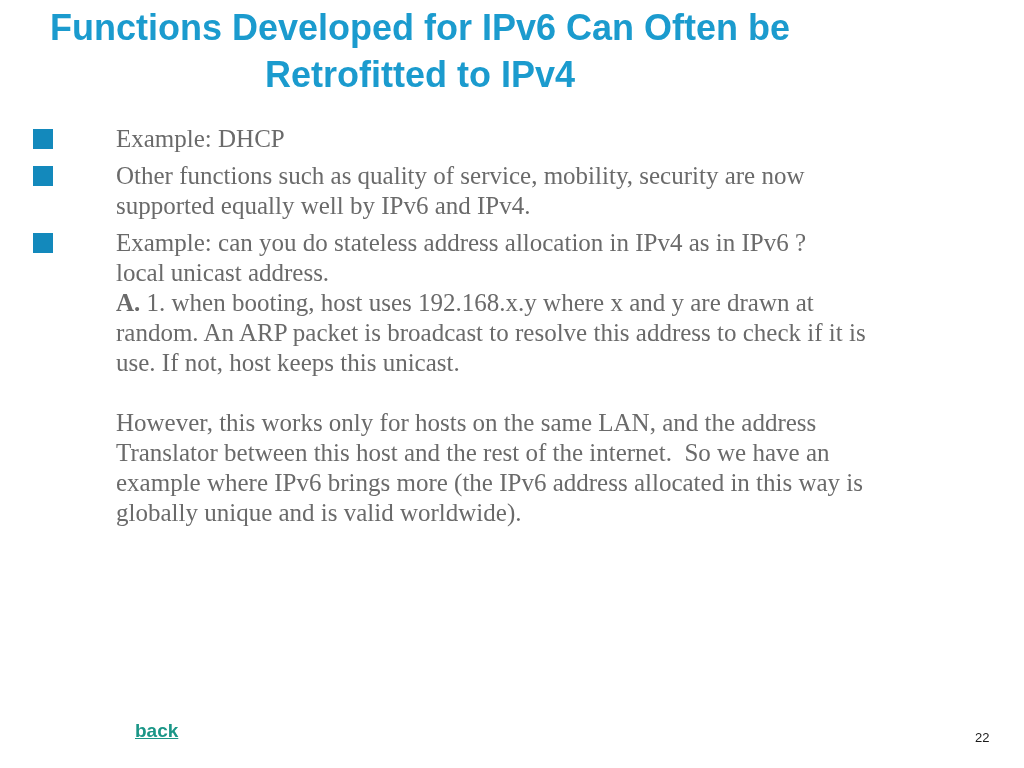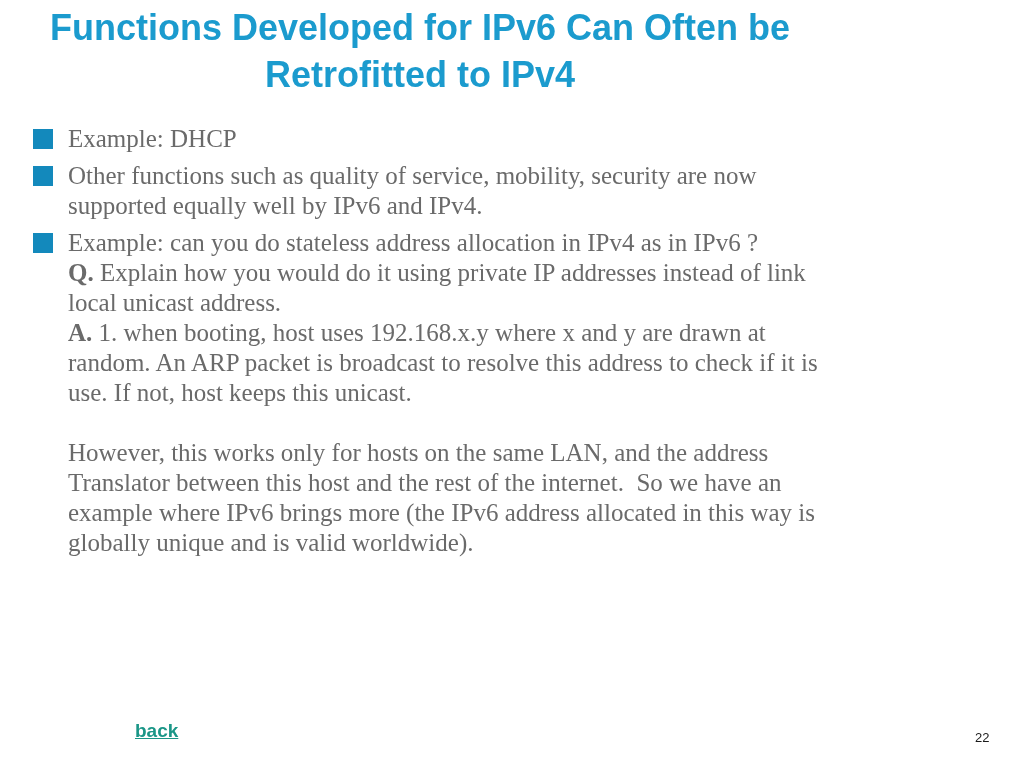--- a/index.html
+++ b/index.html
@@ -27,20 +27,21 @@
   }
   .content {
     position: absolute;
     top: 124px; left: 33px;
     width: 940px;
   }
   .bullet-item {
     display: flex;
     align-items: flex-start;
     margin-bottom: 7px;
+    gap: 48px;
   }
   .bullet-sq {
     width: 20px; height: 20px;
     background: #1389BC;
     flex: 0 0 20px;
     margin-top: 5px;
     margin-right: 15px;
   }
   .bullet-text {
     font-family: "Liberation Serif", "DejaVu Serif", serif;
@@ -95,21 +96,20 @@
       <div class="bullet-text">
         <div class="line"><span class="b"></span><span>Other functions such as quality of service, mobility, security are now</span></div>
         <div class="line"><span class="b"></span><span>supported equally well by IPv6 and IPv4.</span></div>
       </div>
     </div>
 
     <div class="bullet-item">
       <div class="bullet-sq"></div>
       <div class="bullet-text">
         <div class="line"><span class="b"></span><span>Example: can you do stateless address allocation in IPv4 as in IPv6 ?</span></div>
-        <div class="line"><span class="b">Q.</span><span> Explain how you would do it using private IP addresses instead of link</span></div>
         <div class="line"><span class="b"></span><span>local unicast address.</span></div>
         <div class="line"><span class="b">A.</span><span> 1. when booting, host uses 192.168.x.y where x and y are drawn at</span></div>
         <div class="line"><span class="b"></span><span>random. An ARP packet is broadcast to resolve this address to check if it is</span></div>
         <div class="line"><span class="b"></span><span>use. If not, host keeps this unicast.</span></div>
         <div class="line"><span class="b"></span><span></span></div>
         <div class="line"><span class="b"></span><span>However, this works only for hosts on the same LAN, and the address</span></div>
         <div class="line"><span class="b"></span><span>Translator between this host and the rest of the internet.  So we have an</span></div>
         <div class="line"><span class="b"></span><span>example where IPv6 brings more (the IPv6 address allocated in this way is</span></div>
         <div class="line"><span class="b"></span><span>globally unique and is valid worldwide).</span></div>
       </div>

